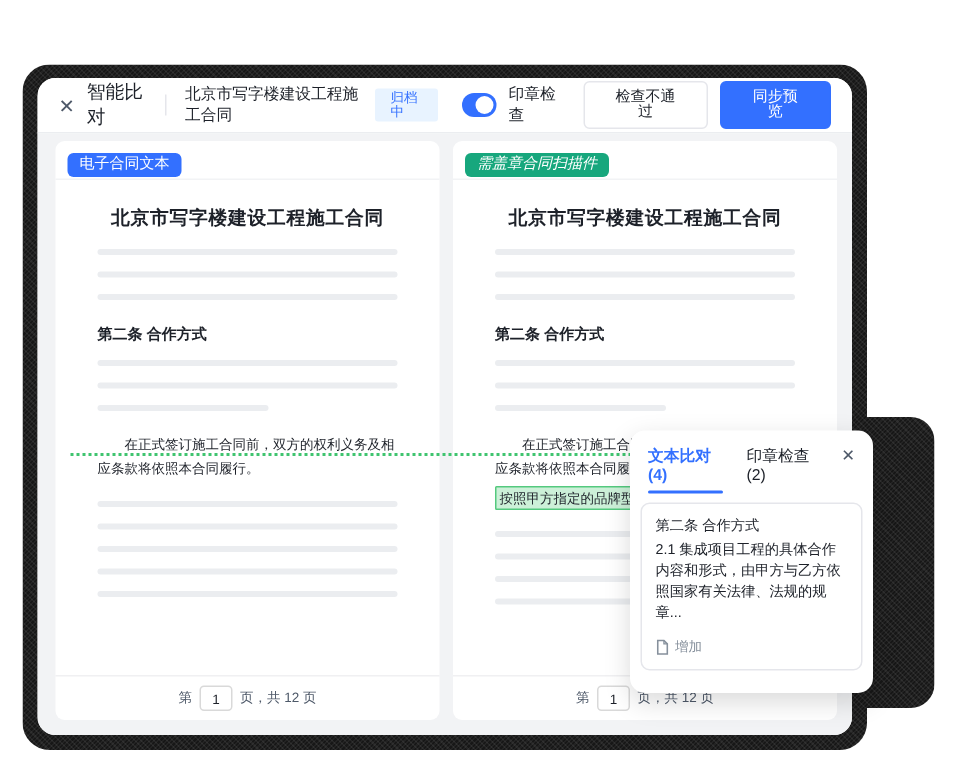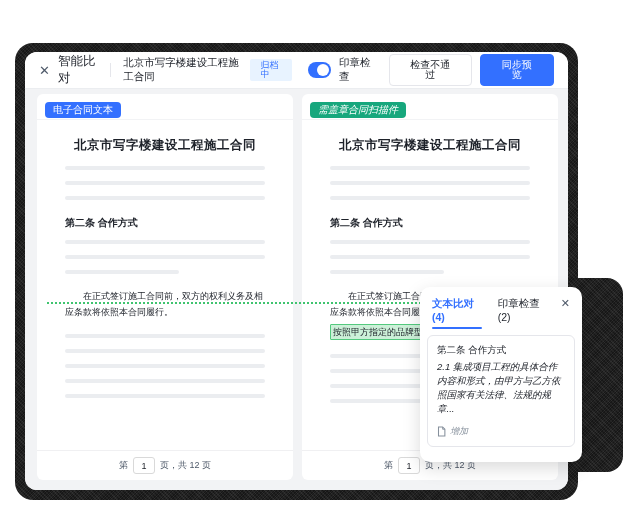--- a/index.html
+++ b/index.html
@@ -65,22 +65,22 @@
   
   .popup{position:absolute;z-index:10;left:420px;top:287px;width:162px;height:175px;background:#fff;
          border-radius:10px;box-shadow:0 6px 18px rgba(0,0,0,.15);}
   .popup-tabs{display:flex;align-items:center;gap:16px;padding:10px 12px 4px;}
   .tab{position:relative;font-size:10.5px;color:#1d2129;cursor:pointer;padding-bottom:6px;}
   .tab.active{color:#3370ff;font-weight:bold;}
   .tab.active .tab-underline{position:absolute;left:0;bottom:0;width:100%;height:2px;background:#3370ff;border-radius:1px;}
   .popup-close{margin-left:auto;font-size:11px;color:#4e5969;cursor:pointer;align-self:flex-start;}
   .diff-card{margin:2px 7px 0;border:1px solid #e5e6eb;border-radius:6px;padding:8px 9px;}
   .dc-head{font-size:9.5px;margin-bottom:3px;}
-  .dc-body{font-size:9.5px;line-height:14px;font-style:italic;}
-  .dc-change{display:flex;align-items:center;gap:4px;margin-top:9px;color:#86909c;font-size:9px;font-style:italic;}
+  .dc-body{font-size:9.5px;line-height:14px;}
+  .dc-change{display:flex;align-items:center;gap:4px;margin-top:9px;color:#86909c;font-size:9px;}
   .dc-change svg{display:block;}
   .dc-result{margin-top:5px;font-size:9px;line-height:14px;}
   .dc-result .added{color:#3ec06f;}
 </style>
 </head>
 <body>
 
 <div class="stage">
 
   <div class="frame frame-window"></div>

